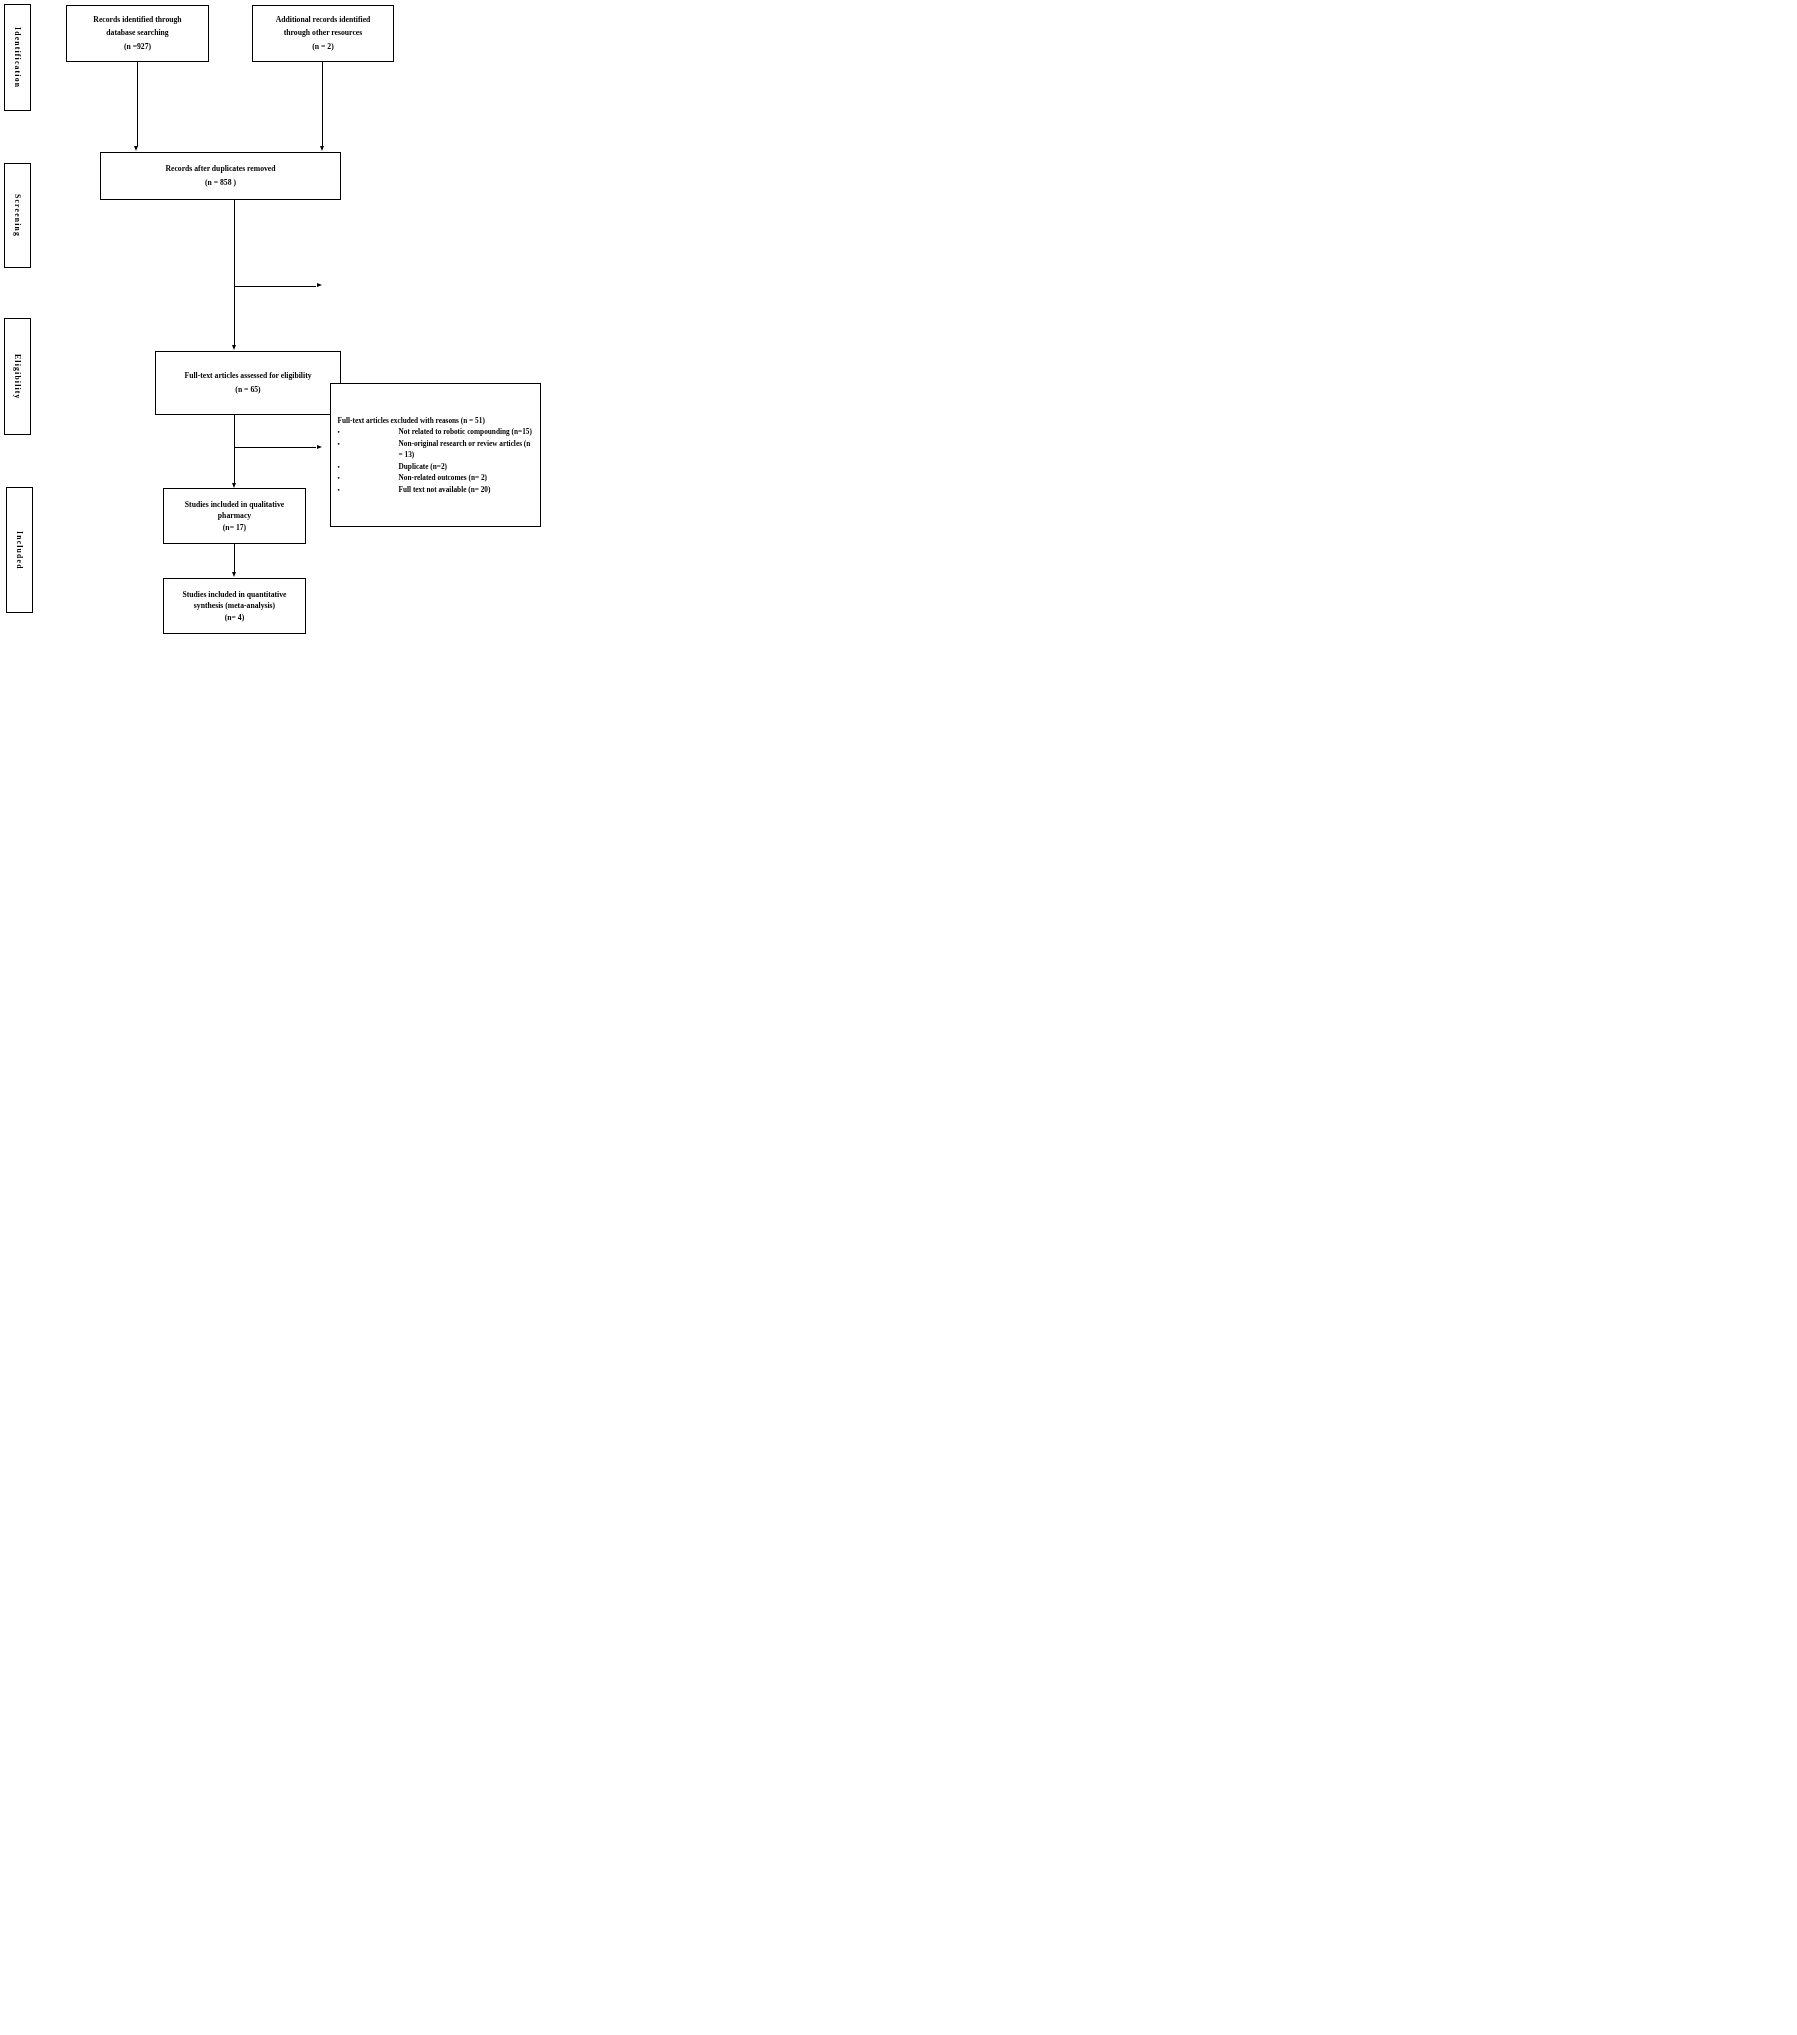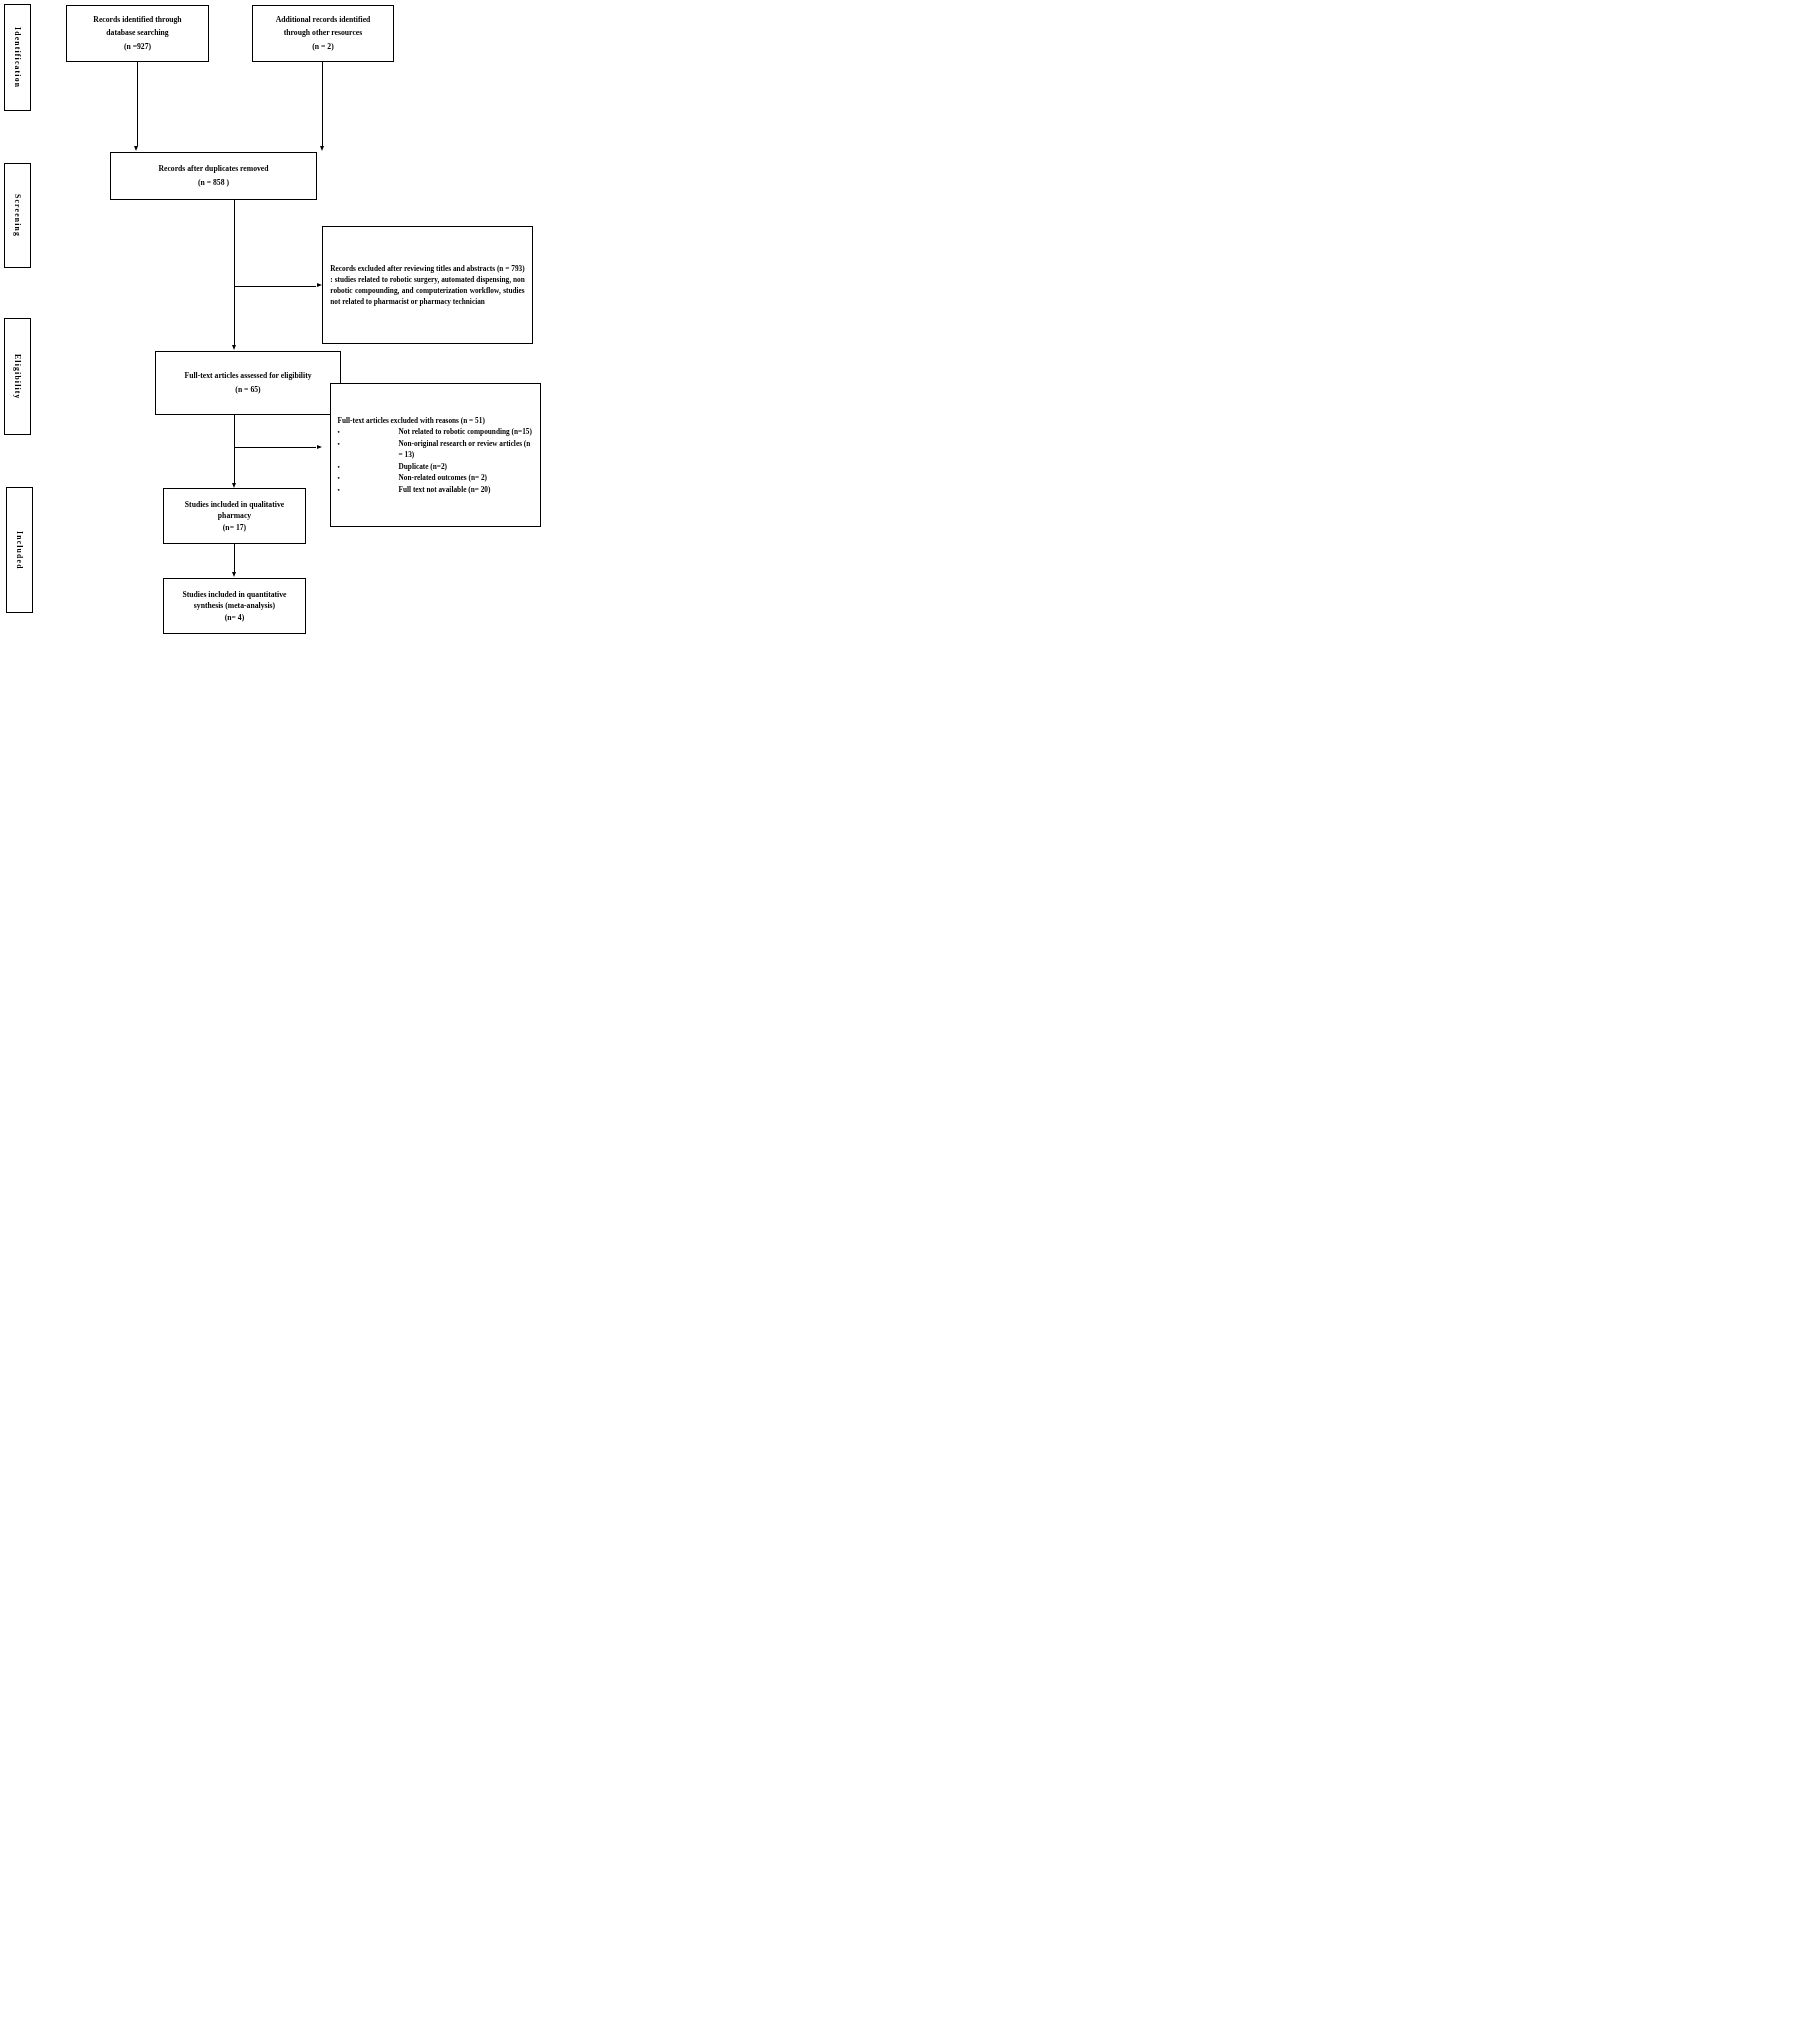--- a/index.html
+++ b/index.html
@@ -64,28 +64,25 @@
     <div class="ln">database searching</div>
     <div class="ln">(n =927)</div>
   </div>
 
   <div class="fbox lh33" style="left:252px;top:4.5px;width:142px;height:57px">
     <div class="ln">Additional records identified</div>
     <div class="ln">through other resources</div>
     <div class="ln">(n = 2)</div>
   </div>
 
-  <div class="fbox lh35" style="left:110px;top:152px;width:207px;height:48px">
+  <div class="fbox lh35" style="left:100px;top:152px;width:241px;height:48px">
     <div class="ln">Records after duplicates removed</div>
     <div class="ln">(n = 858 )</div>
   </div>
 
-  <div class="fbox para" style="left:322px;top:226px;width:211px;height:118px">
-    <p>Records excluded after reviewing titles and abstracts (n = 793) : studies related to robotic surgery, automated dispensing, non robotic compounding, and computerization workflow, studies not related to pharmacist or pharmacy technician</p>
-  </div>
 
   <div class="fbox lh35" style="left:155px;top:351px;width:186px;height:64px">
     <div class="ln">Full-text articles assessed for eligibility</div>
     <div class="ln">(n = 65)</div>
   </div>
 
   <div class="fbox fex" style="left:322px;top:383px;width:211px;height:144px">
     <div class="fex-head">Full-text articles excluded with reasons (n = 51)</div>
     <div class="fex-item">
       <span class="blt">•</span>

